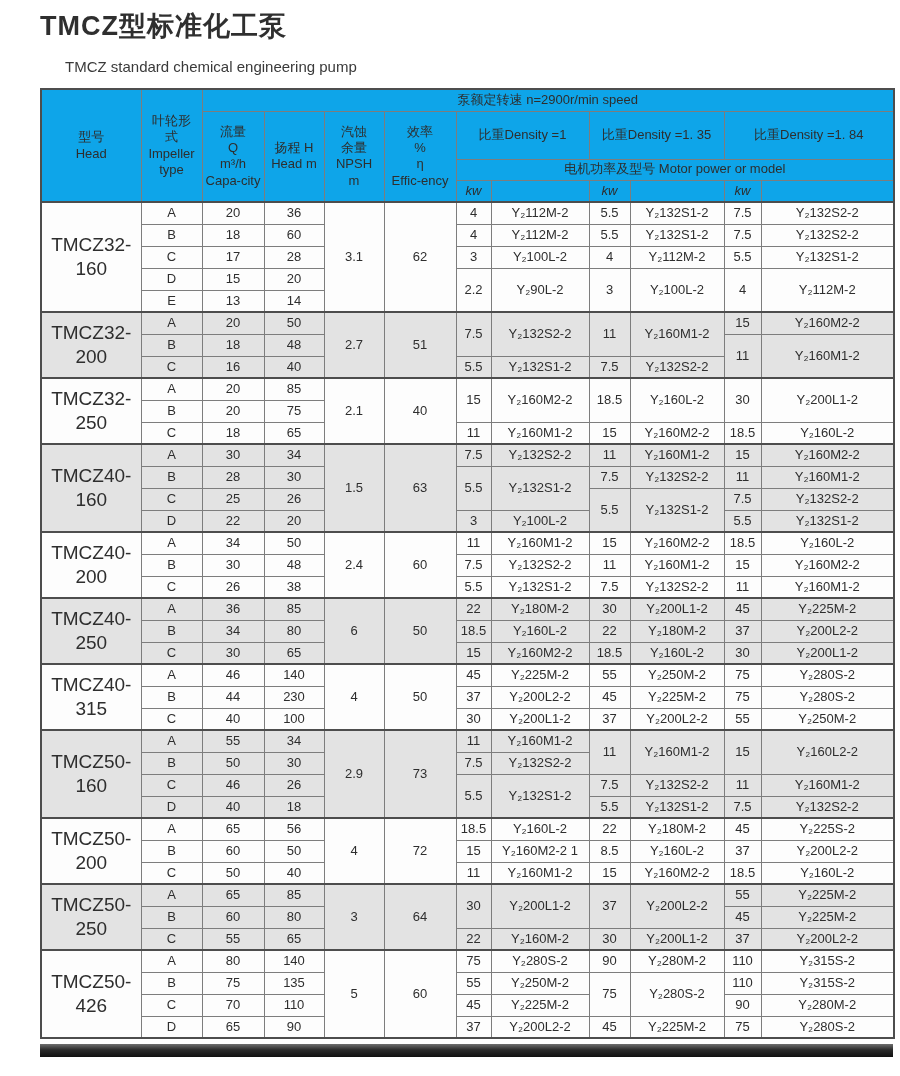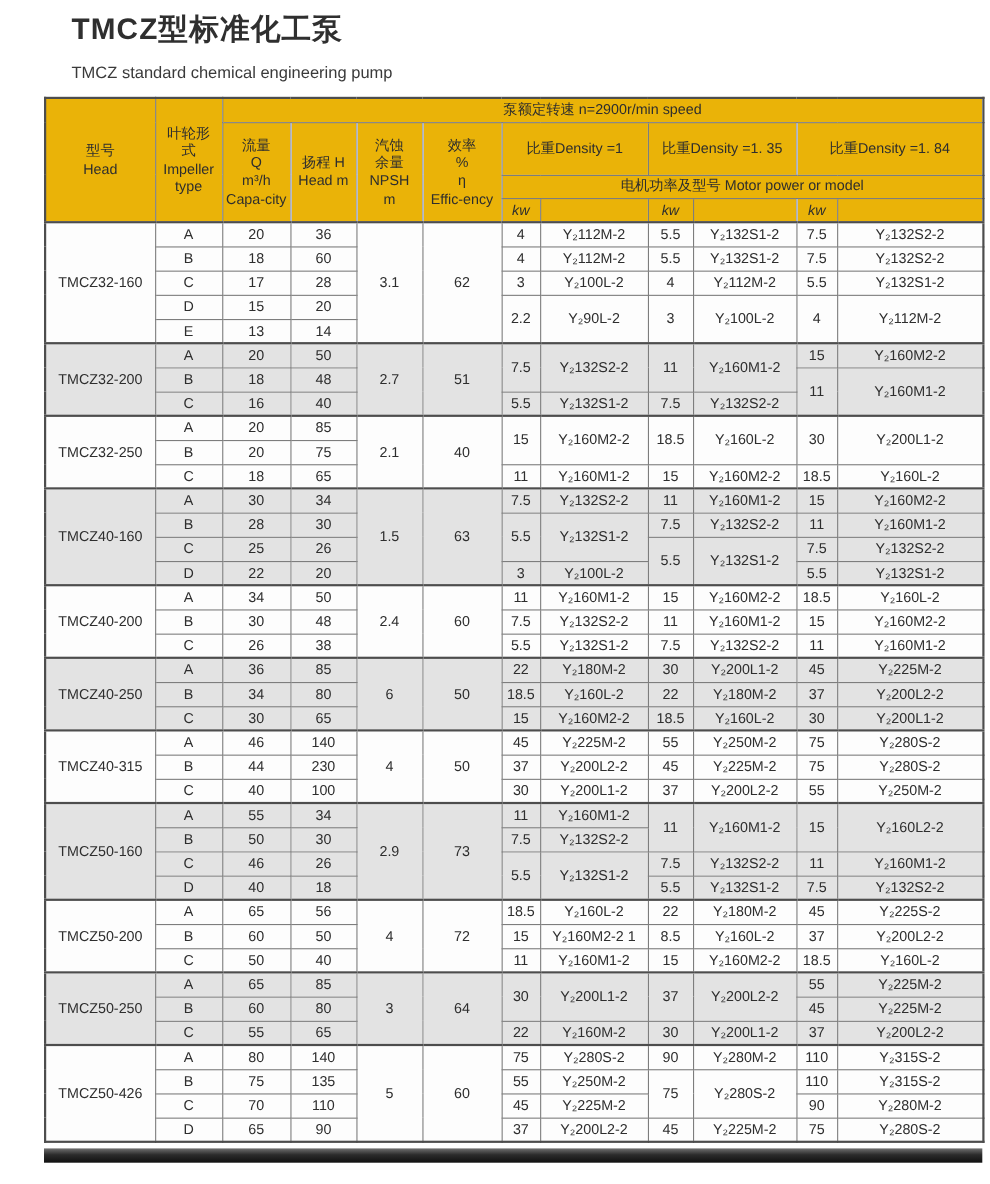--- a/index.html
+++ b/index.html
@@ -6,21 +6,20 @@
   body {
     width: 900px; height: 1076px;
     background: #ffffff;
     font-family: "Liberation Sans", "DejaVu Sans", sans-serif;
     color: #2e2e2e;
   }
   .page { width: 900px; height: 1076px; overflow: hidden; }
   .content { padding-left: 40px; padding-top: 8px; width: 893px; }
 
   .title-cn {
-    margin-left: 25px;
     font-size: 27px;
     font-weight: bold;
     color: #2f2f2f;
     letter-spacing: 1px;
   }
   .title-en {
     margin-left: 25px;
     font-size: 15px;
     color: #3a3a3a;
     margin-top: 14px;
@@ -49,28 +48,28 @@
     text-align: center;
     vertical-align: middle;
     padding: 1px 2px;
     line-height: 1.25;
     color: #2e2e2e;
     font-weight: normal;
     overflow: hidden;
   }
   table.perf { border: 2px solid #4d4d4d; }
   table.perf thead th {
-    background: #eab308;
+    background: #0ea5e9;
     white-space: pre-line;
   }
   table.perf thead tr.hdr-bottom th { border-bottom: 2px solid #4d4d4d; font-style: italic; }
   table.perf tbody td { height: 22px; background: #fdfdfd; }
   table.perf tbody tr.shaded td { background: #e3e3e3; }
   table.perf tbody tr.section-start td { border-top: 2px solid #4d4d4d; }
-  table.perf tbody td.model-cell { font-size: 13px; }
+  table.perf tbody td.model-cell { font-size: 19px; }
 
   .footer-bar {
     width: 853px;
     height: 13px;
     margin-top: 5px;
     background: linear-gradient(to bottom, #6f6f6f 0%, #2b2b2b 45%, #101010 100%);
   }
 </style>
 </head>
 <body>

